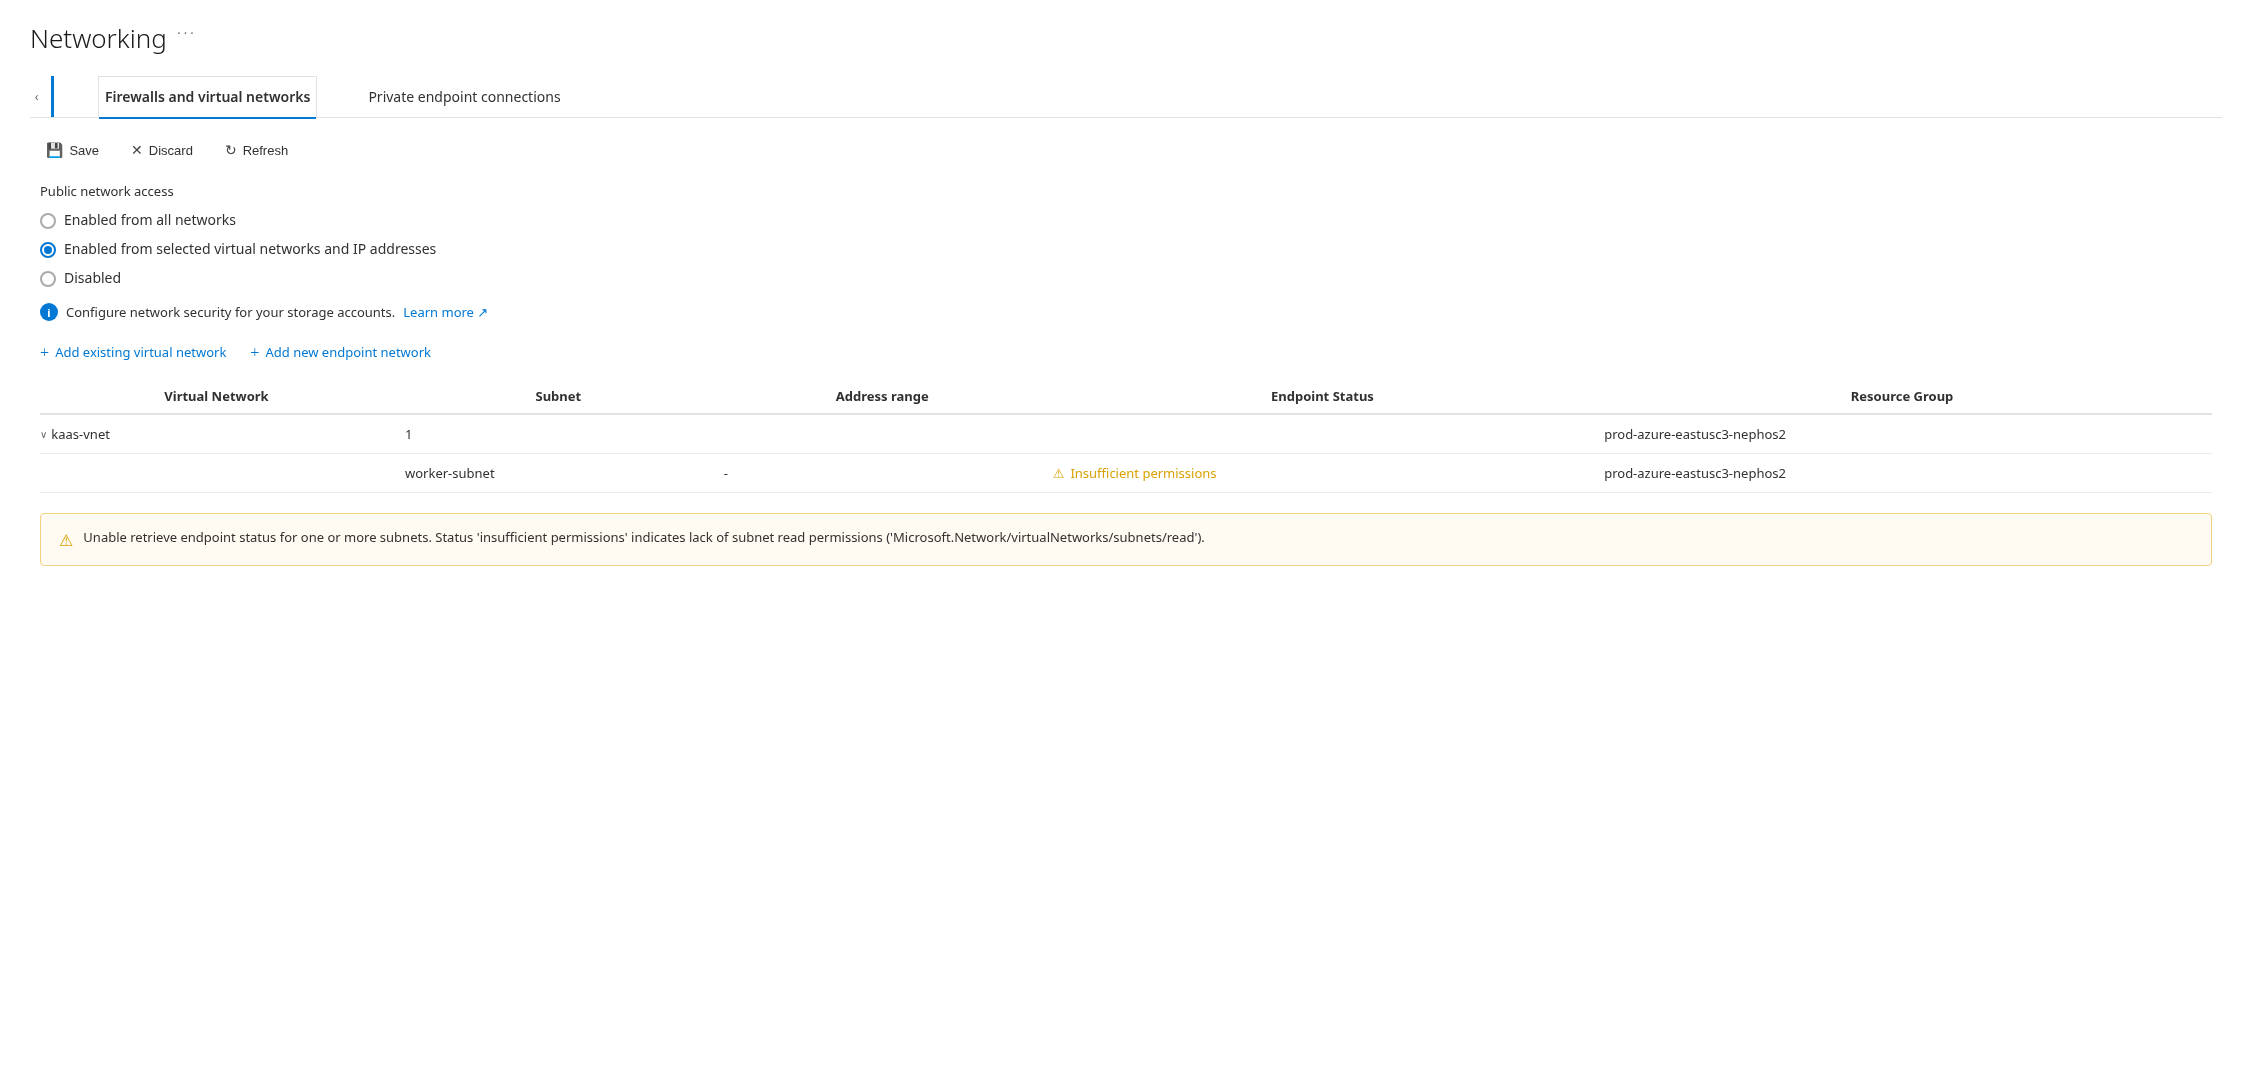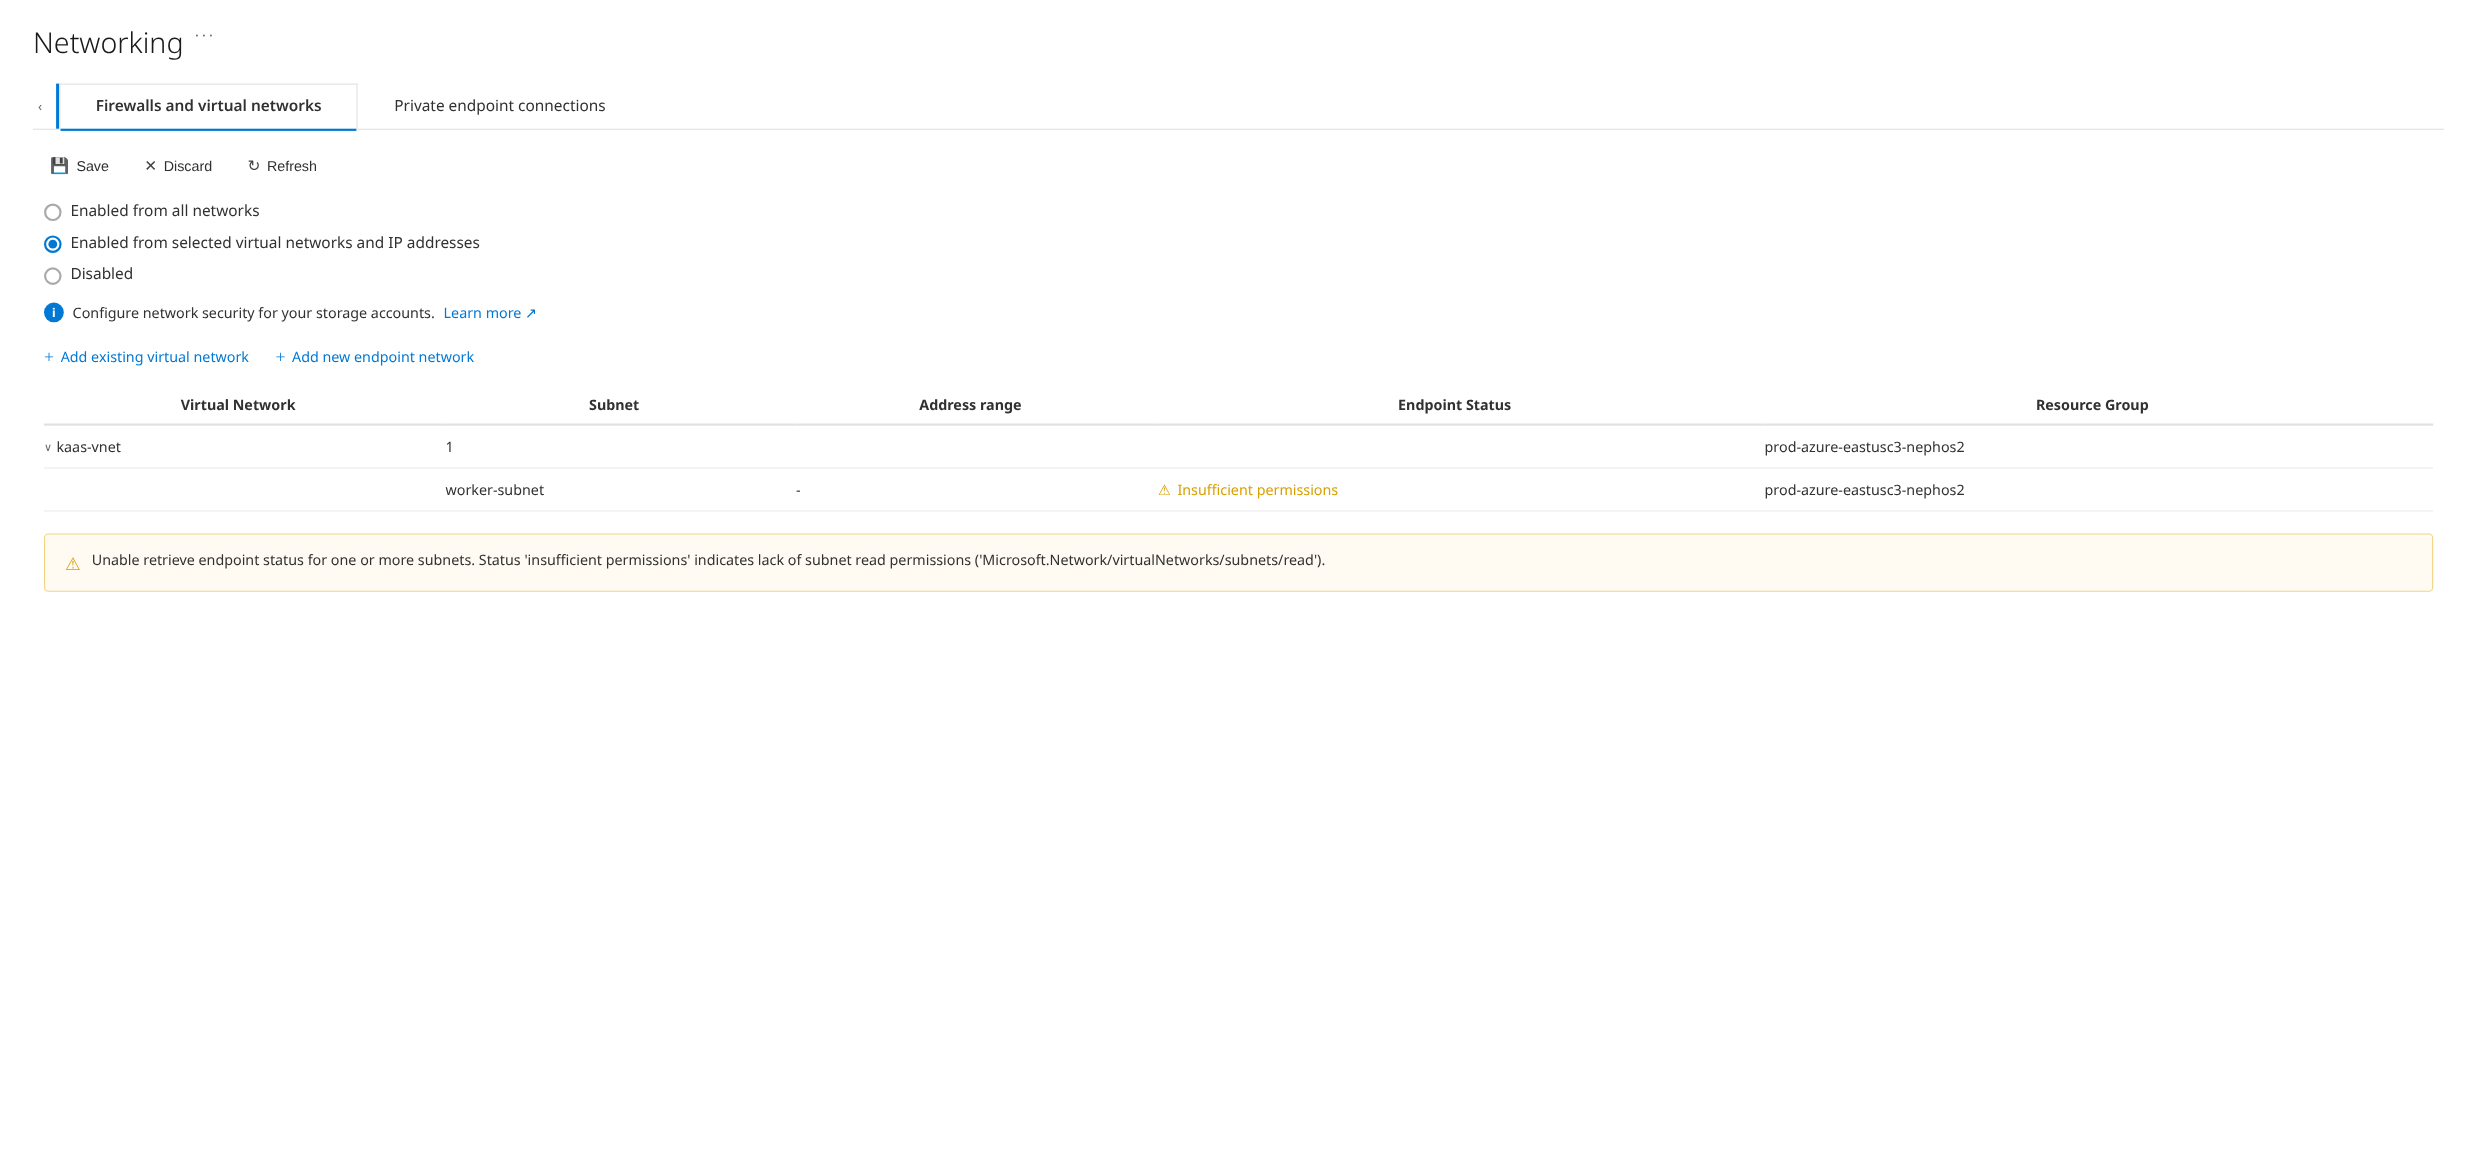--- a/index.html
+++ b/index.html
@@ -36,27 +36,28 @@
       align-items: center;
       justify-content: center;
       cursor: pointer;
       color: #666;
       font-size: 12px;
       border-right: 3px solid #0078d4;
       margin-right: 0;
       padding-right: 8px;
     }
     .tab {
-      padding: 10px 32px;
+      padding: 10px 6px;
       cursor: pointer;
       font-size: 14px;
       color: #323130;
       border: 1px solid transparent;
       position: relative;
       white-space: nowrap;
+      margin-left: 44px;
     }
     .tab.active {
       border: 1px solid #e1e1e1;
       border-bottom: 1px solid #fff;
       background: #fff;
       font-weight: 600;
       margin-bottom: -1px;
     }
     .tab.active::after {
       content: '';
@@ -261,20 +262,21 @@
     <button class="toolbar-btn">
       <span class="icon">✕</span>
       <span>Discard</span>
     </button>
     <button class="toolbar-btn">
       <span class="icon">↻</span>
       <span>Refresh</span>
     </button>
   </div>
 
+  <div class="section-label">Public network access</div>
 
   <div class="radio-group">
 
     <div class="radio-item">
       <div class="radio-circle"></div>
       <span>Enabled from all networks</span>
     </div>
 
     <div class="radio-item">
       <div class="radio-circle selected"></div>

